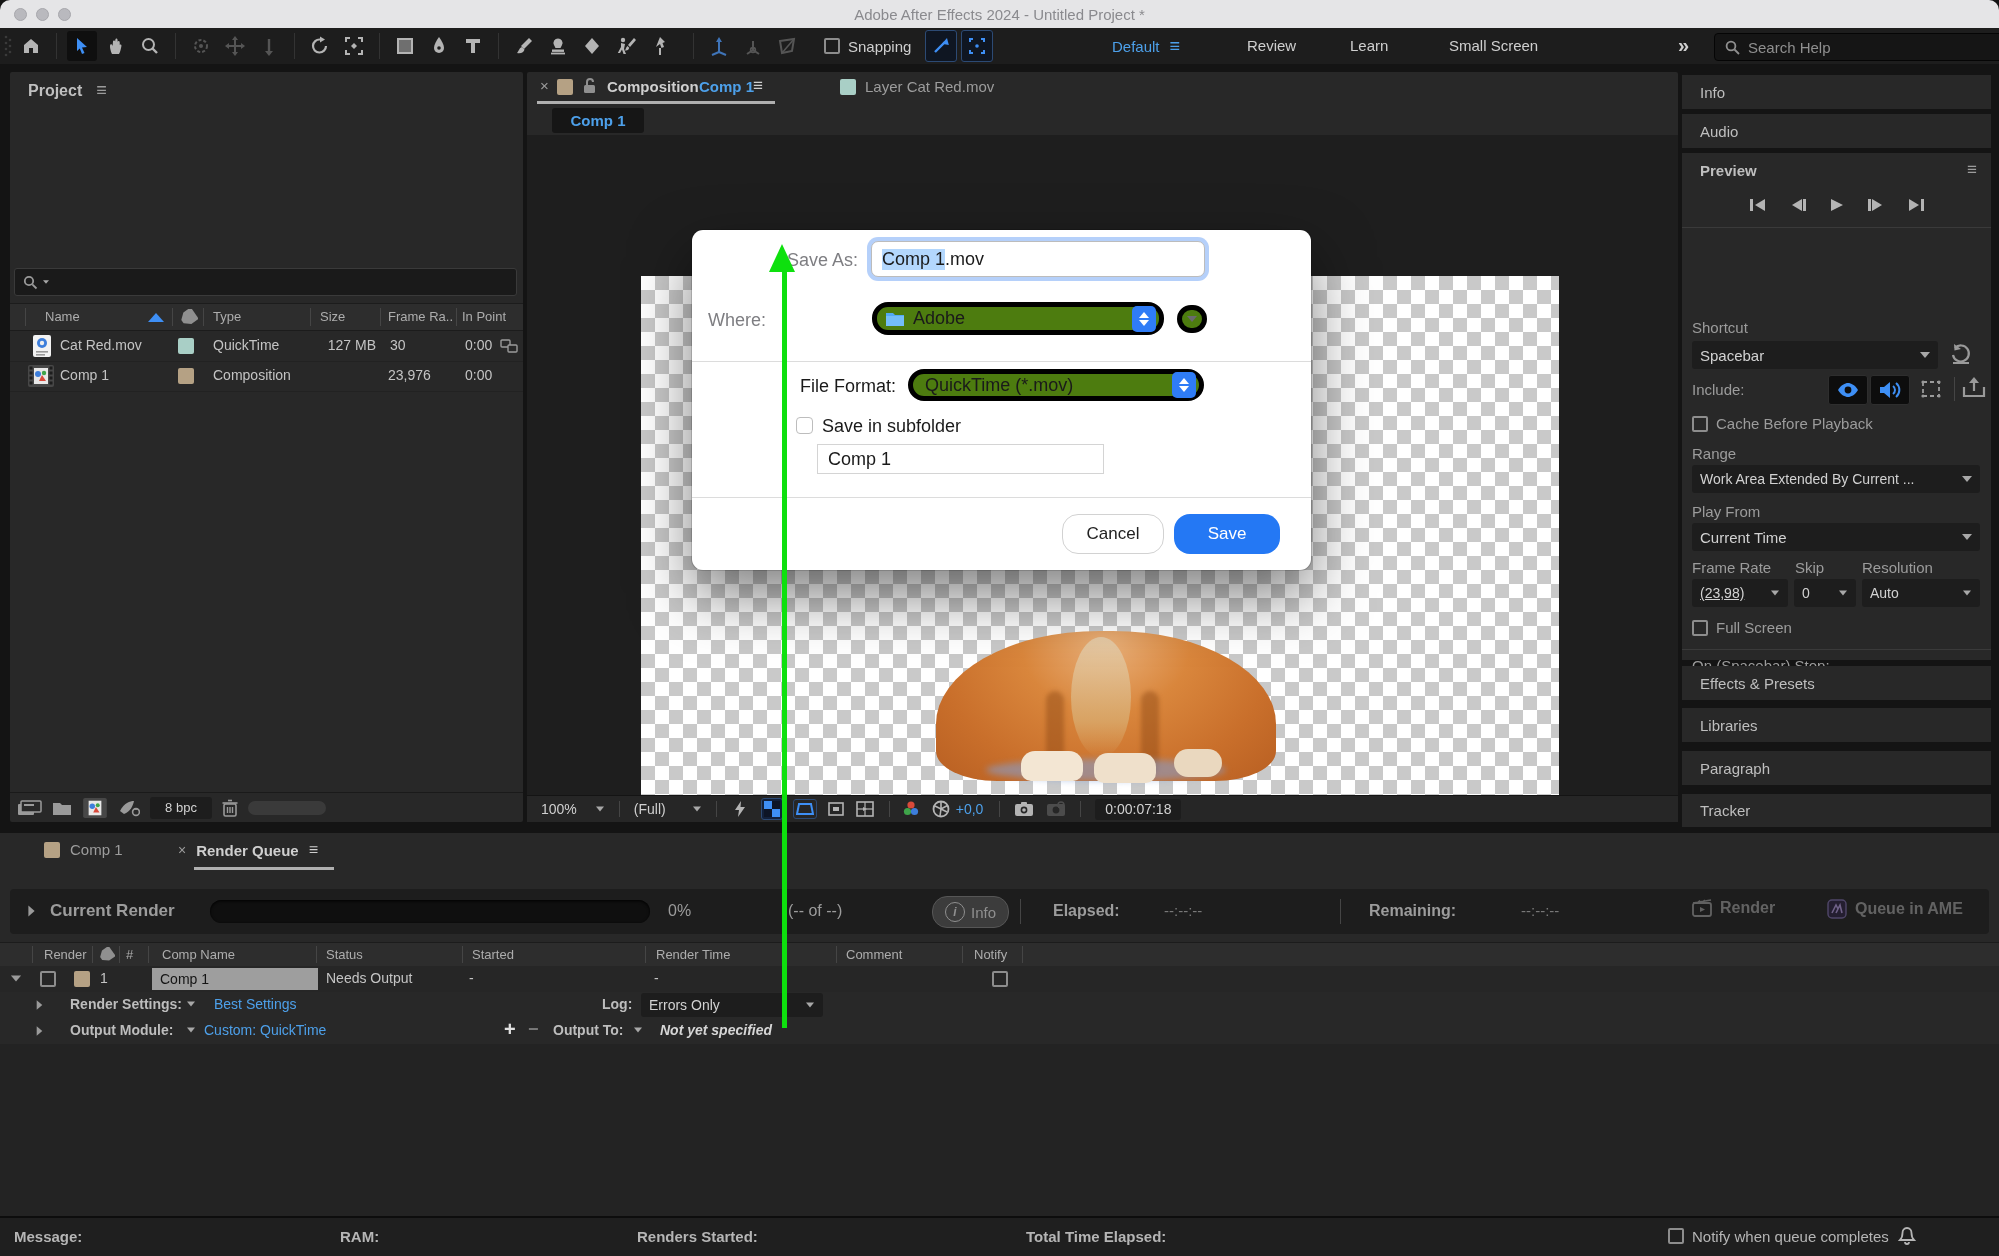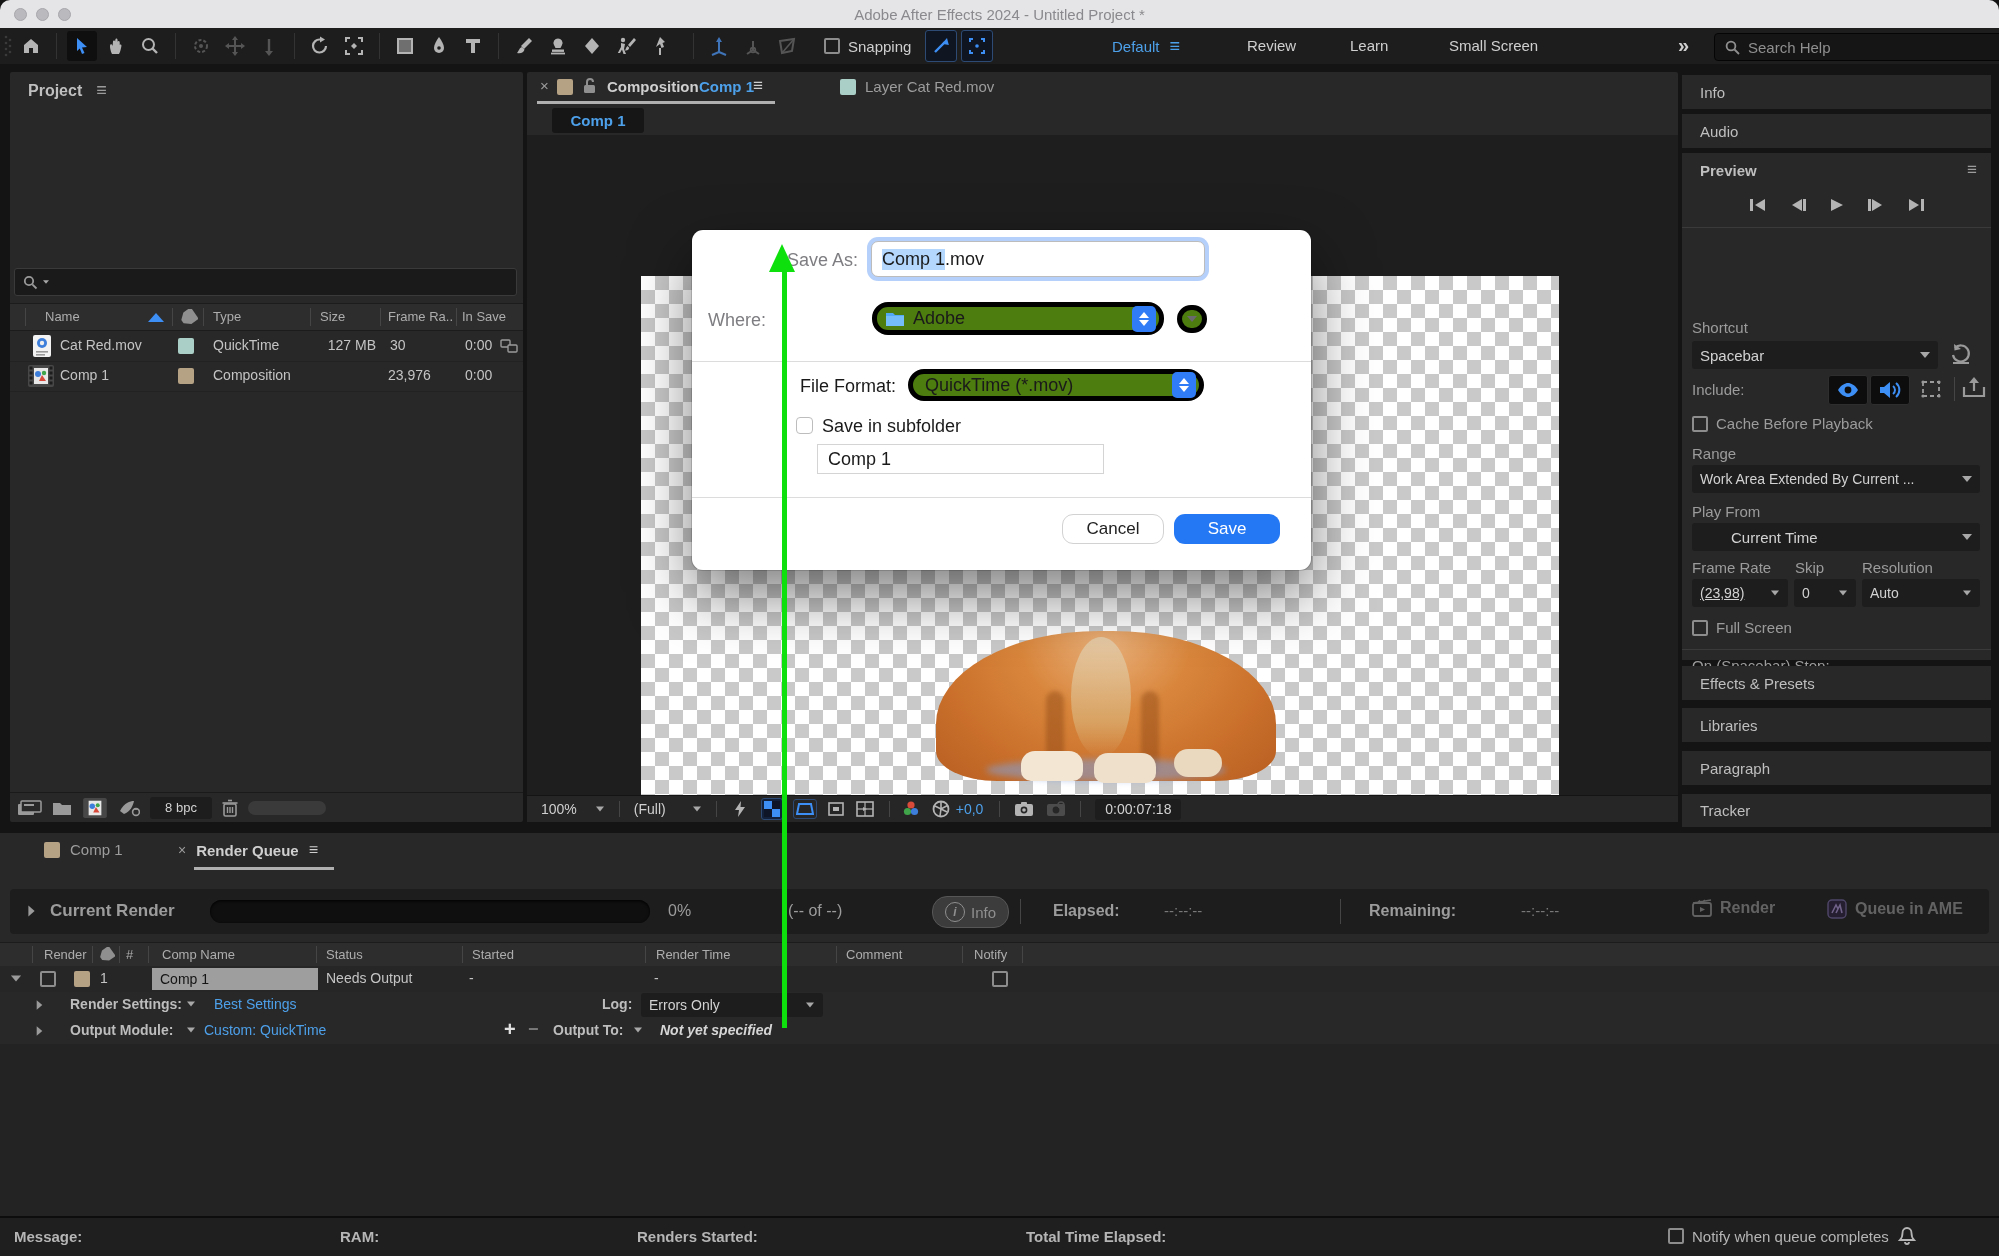--- a/index.html
+++ b/index.html
@@ -45,21 +45,21 @@
      linear-gradient(45deg,#c9c9c9 25%,transparent 25%,transparent 75%,#c9c9c9 75%);
      background-size:28px 28px;background-position:0 0,14px 14px;}
   
   .dialog{left:692px;top:230px;width:619px;height:340px;background:#fff;border-radius:11px;
           box-shadow:0 25px 60px rgba(0,0,0,.5),0 0 0 1px rgba(0,0,0,.15);z-index:40;color:#1a1a1a;font-size:18px;}
   .dlg-lbl{color:#7e7e82;}
   .wdrop{background:#4d7c0f;border:5px solid #000000;border-radius:16px;box-sizing:border-box;display:flex;align-items:center;}
   .stepper{width:24px;height:26px;background:#2f7cf6;border-radius:5px;display:flex;flex-direction:column;align-items:center;justify-content:center;gap:2px;}
   .stp{width:0;height:0;border-left:5px solid transparent;border-right:5px solid transparent;}
   .stp.up{border-bottom:6px solid #fff;} .stp.dn{border-top:6px solid #fff;}
-  .btn{border-radius:11px;display:flex;align-items:center;justify-content:center;font-size:17px;height:30px;box-sizing:border-box;}
+  .btn{border-radius:16px;display:flex;align-items:center;justify-content:center;font-size:17px;height:40px;box-sizing:border-box;}
   .btn.cancel{background:#fff;border:1px solid #d2d2d2;color:#222;}
   .btn.save{background:#2478f4;color:#fff;}
   .hline{height:1px;background:#dcdcdc;}
   
   .sb-block{position:absolute;left:0;width:309px;background:#282828;}
   .sb-lbl{font-size:15px;color:#bfbfbf;}
   .icon-tile{background:#0d0d0d;border:1px solid #2e2e2e;border-radius:3px;display:flex;align-items:center;justify-content:center;}
   
   .rq-strip{background:#1d1d1d;border-radius:4px;}
   .link{color:#4da0ea;}
@@ -300,21 +300,21 @@
       <svg class="ab" width="18" height="16" viewBox="0 0 18 16" style="left:170px;top:5px;">
           <path d="M1 6 L7 1 H16 V15 H7 L1 10 Z" fill="#8f8f8f" transform="rotate(-35 9 8)"></path>
         </svg>
       <div class="ab sep-v" style="left:193px;top:4px;height:18px;"></div>
       <span class="ab th" style="left:203px;top:5px;">Type</span>
       <div class="ab sep-v" style="left:300px;top:4px;height:18px;"></div>
       <span class="ab th" style="left:310px;top:5px;">Size</span>
       <div class="ab sep-v" style="left:370px;top:4px;height:18px;"></div>
       <span class="ab th" style="left:378px;top:5px;">Frame Ra..</span>
       <div class="ab sep-v" style="left:446px;top:4px;height:18px;"></div>
-      <span class="ab th" style="left:452px;top:5px;">In Save</span>
+      <span class="ab th" style="left:452px;top:5px;">In Point</span>
     </div>
 
     <div class="ab" style="left:0;top:259px;width:513px;height:30px;border-bottom:1px solid #222;">
       <svg class="ab" width="20" height="24" viewBox="0 0 20 24" style="left:22px;top:3px;">
           <rect x="1" y="1" width="18" height="22" rx="2" fill="#f2f2f2"></rect>
           <circle cx="10" cy="9" r="5" fill="#3d7edb"></circle>
           <circle cx="10" cy="9" r="2.2" fill="#eee"></circle>
           <rect x="4" y="17" width="12" height="1.6" fill="#999"></rect>
           <rect x="4" y="20" width="9" height="1.6" fill="#999"></rect>
         </svg>
@@ -569,21 +569,21 @@
         <div class="chk"></div>
         <span class="g2" style="font-size:15px;">Cache Before Playback</span>
       </div>
       <span class="ab g2" style="left:10px;top:292px;font-size:15px;">Range</span>
       <div class="ab drop" style="left:10px;top:312px;width:288px;height:28px;">
         <span style="font-size:14px;white-space:nowrap;overflow:hidden;max-width:252px;">Work Area Extended By Current ...</span>
           <div class="caret"></div>
       </div>
       <span class="ab g2" style="left:10px;top:350px;font-size:15px;">Play From</span>
       <div class="ab drop" style="left:10px;top:370px;width:288px;height:28px;">
-        <span style="font-size:15px;margin-left:31px;">Current Time</span>
+        <span style="font-size:15px;">Current Time</span>
           <div class="caret"></div>
       </div>
       <span class="ab g2" style="left:10px;top:406px;font-size:15px;">Frame Rate</span>
       <span class="ab g2" style="left:113px;top:406px;font-size:15px;">Skip</span>
       <span class="ab g2" style="left:180px;top:406px;font-size:15px;">Resolution</span>
       <div class="ab drop" style="left:10px;top:426px;width:96px;height:28px;text-decoration:underline;">
         <span style="font-size:14px;">(23,98)</span>
           <div class="caret" style="transform:scale(.8);"></div>
       </div>
       <div class="ab drop" style="left:112px;top:426px;width:62px;height:28px;">

